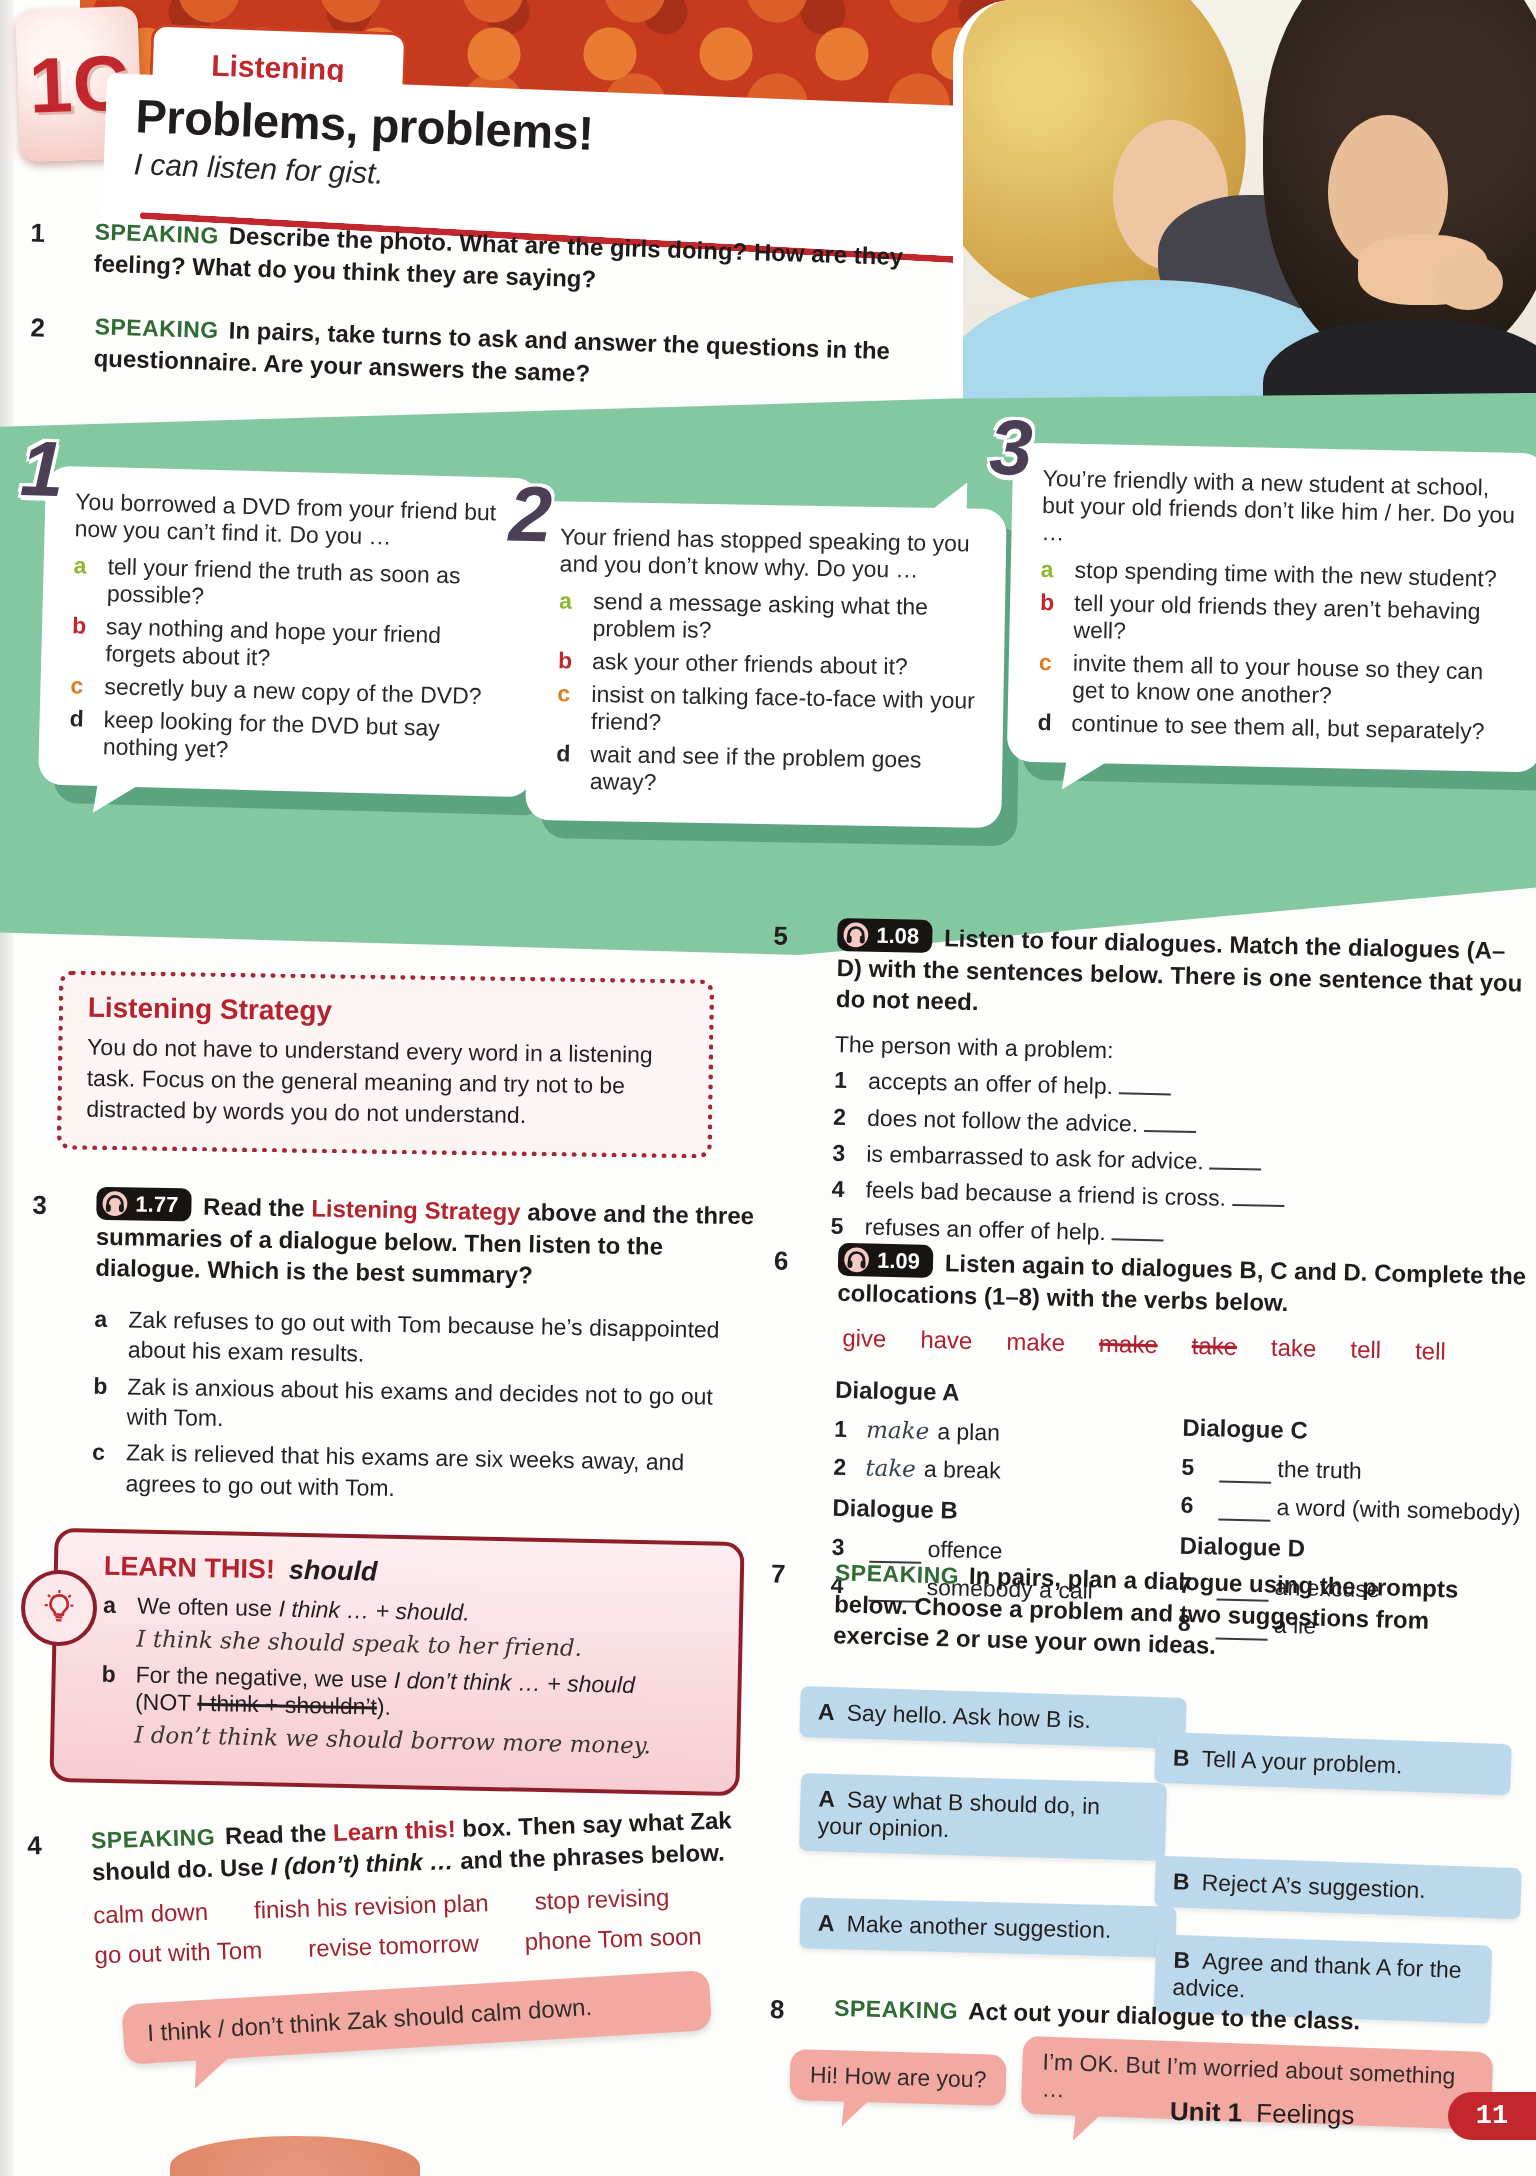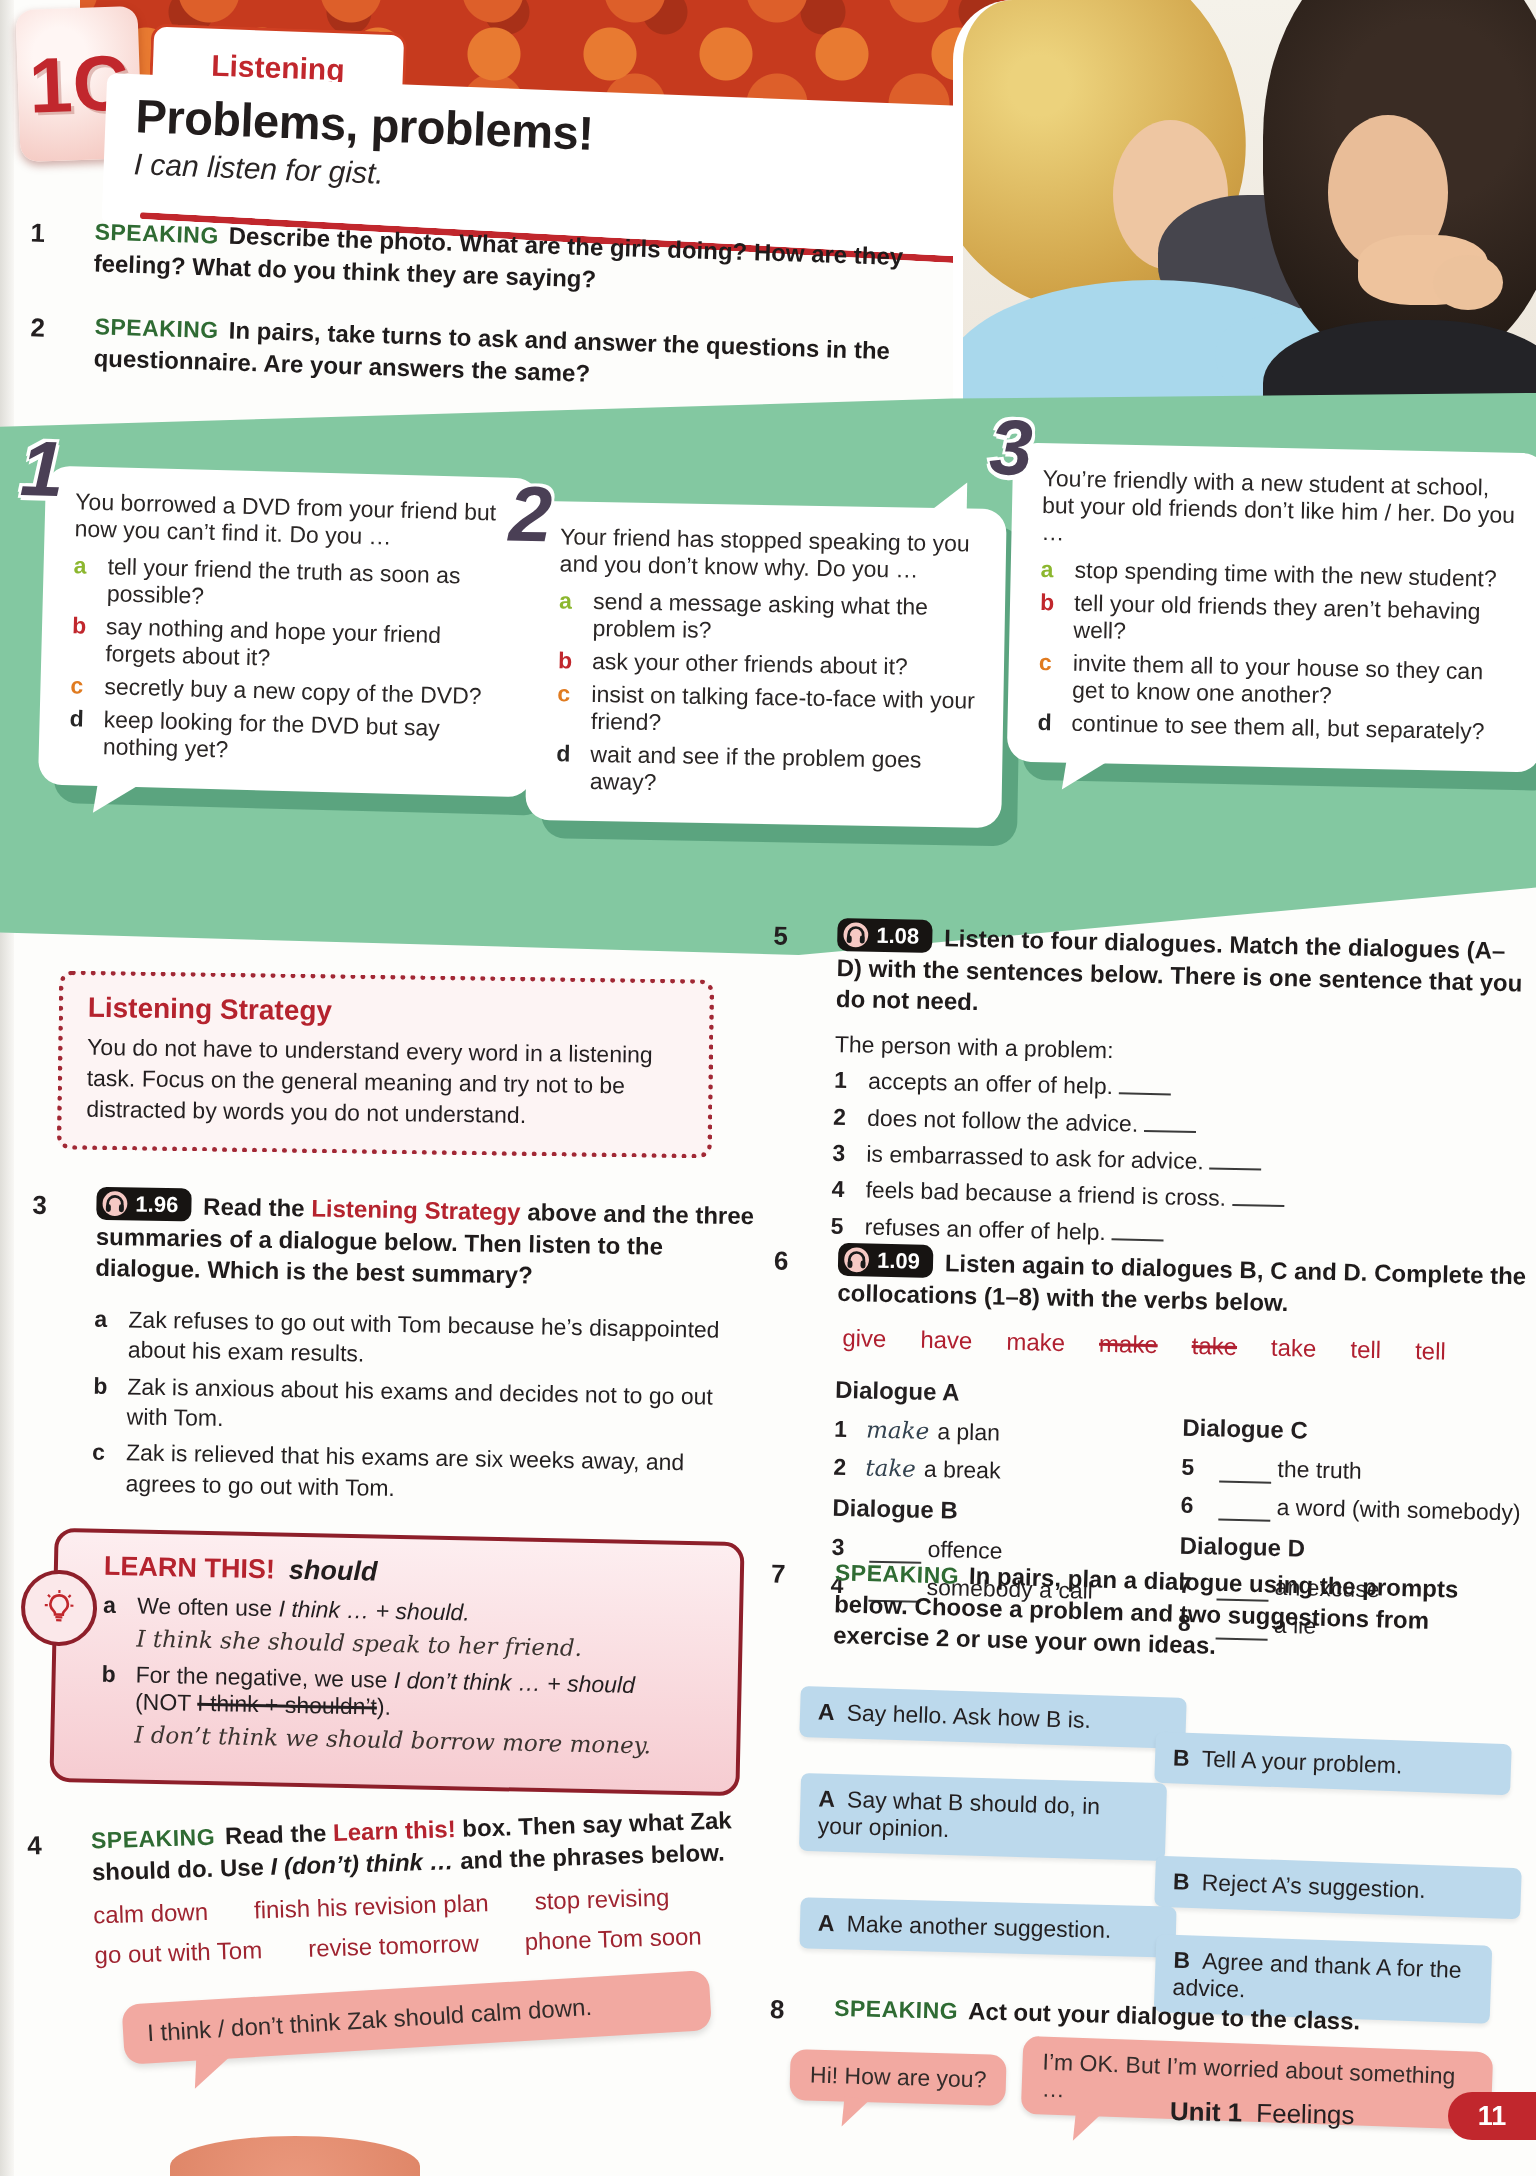--- a/index.html
+++ b/index.html
@@ -128,21 +128,21 @@
   .ex8{left:770px;top:2000px;width:760px;transform:rotate(1.5deg);}
   .chat{position:absolute;background:#f2a9a1;border-radius:16px;padding:12px 20px;font-size:23px;color:#332c2a;
     box-shadow:0 3px 5px rgba(0,0,0,.12);}
   .chat::after{content:"";position:absolute;left:54px;bottom:-26px;width:0;height:0;
     border-top:30px solid #f2a9a1;border-right:26px solid rgba(0,0,0,0);transform:rotate(4deg);}
 
   
   .footer{left:1170px;top:2098px;font-size:26px;transform:rotate(1.2deg);}
   .footer .unit{font-weight:bold;margin-right:14px;}
   .page-badge{left:1448px;top:2092px;width:88px;height:48px;background:#c1272d;border-radius:26px 0 0 26px;
-    color:#fff;font-weight:bold;font-size:27px;display:flex;align-items:center;justify-content:center;}
+    color:#fff;font-weight:bold;font-size:27px;display:flex;align-items:center;justify-content:center;font-family:Liberation Mono, monospace;}
   .page-edge{left:0;top:0;width:14px;height:2176px;background:linear-gradient(90deg,#d8d6d0,#f7f6f3);opacity:.8;}
   .bottom-blob{left:170px;top:2136px;width:250px;height:60px;border-radius:50% 50% 0 0;
     background:radial-gradient(circle at 50% 100%,#e8896a,#d9704c);opacity:.85;}
 </style>
 </head>
 <body>
 
 <div class="abs page-edge"></div>
 
 <div class="abs red-band"></div>
@@ -254,21 +254,21 @@
 <div class="abs exercise" style="left:30px;top:1192px;width:724px;transform:rotate(1deg);">
   <span class="ex-num">3</span>
   <div class="ex-body">
     <span class="audio-badge">
       <svg width="27" height="27" viewBox="0 0 24 24">
           <circle cx="12" cy="12" r="11" fill="#f6c9c4"></circle>
           <path d="M5.5 14.5v-2.5a6.5 6.5 0 0 1 13 0v2.5" stroke="#1a1a1a" stroke-width="2.4" fill="none"></path>
           <rect x="4" y="12.5" width="4.4" height="7" rx="2.2" fill="#1a1a1a"></rect>
           <rect x="15.6" y="12.5" width="4.4" height="7" rx="2.2" fill="#1a1a1a"></rect>
         </svg>
-      <span>1.96</span>
+      <span>1.77</span>
     </span><span class="instr"><span>Read the </span><span class="red-link">Listening Strategy</span><span> above and the three summaries of a dialogue below. Then listen to the dialogue. Which is the best summary?</span></span>
     <div style="height:14px;"></div>
     <div class="list-item">
         <span class="num">a</span>
         <div>Zak refuses to go out with Tom because he’s disappointed about his exam results.</div>
       </div>
     <div class="list-item">
         <span class="num">b</span>
         <div>Zak is anxious about his exams and decides not to go out with Tom.</div>
       </div>

